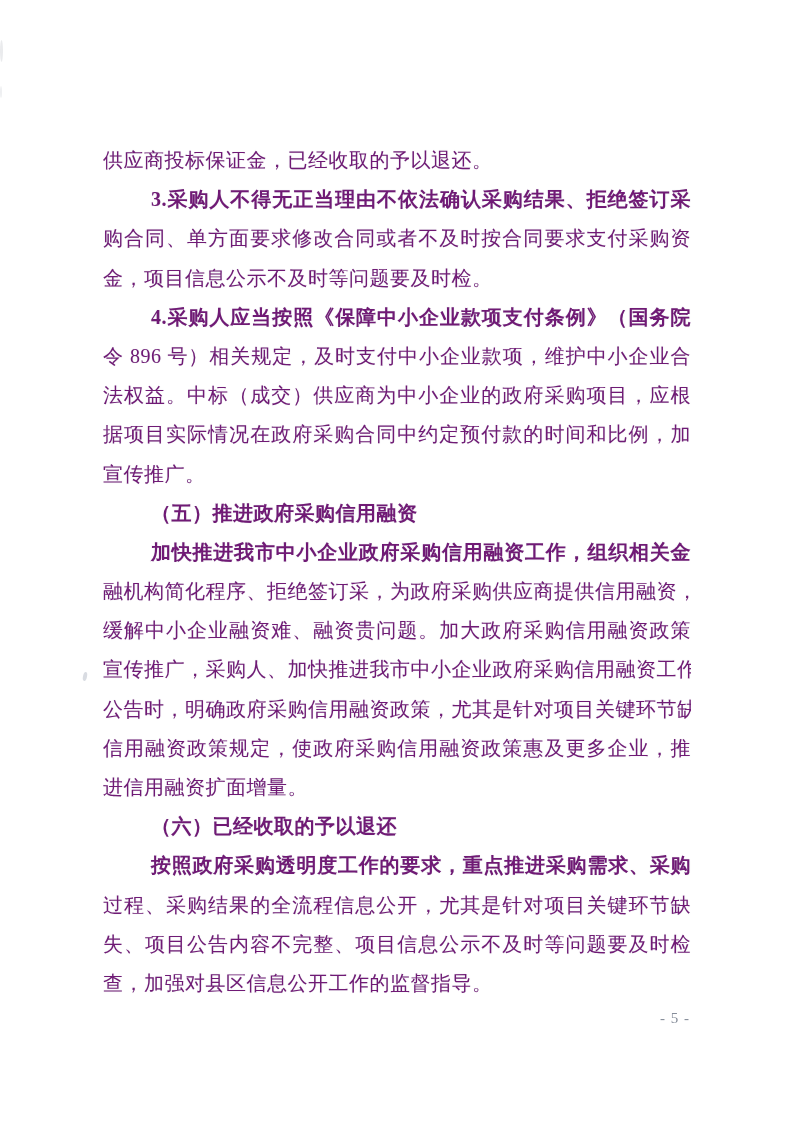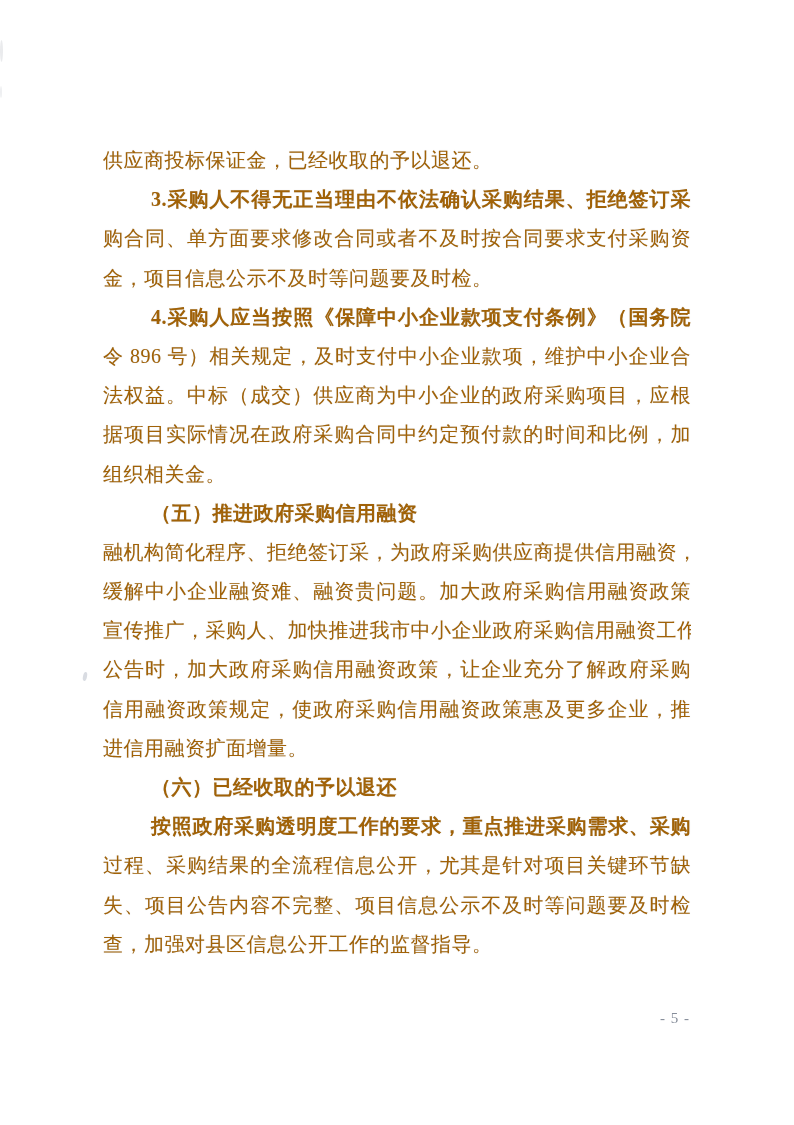--- a/index.html
+++ b/index.html
@@ -23,21 +23,21 @@
   .text-block {
     position: absolute;
     left: 103px;
     top: 141px;
     width: 588px;
   }
   .line {
     height: 39.2px;
     line-height: 39.2px;
     font-size: 20px;
-    color: #a16207;
+    color: #701a75;
     letter-spacing: 0.5px;
     text-shadow: 0 0 1px rgba(130, 140, 158, 0.35);
     text-align: justify;
     text-align-last: justify;
     overflow: hidden;
     white-space: nowrap;
   }
   .line.end {
     text-align: left;
     text-align-last: left;
@@ -77,26 +77,27 @@
 
   <div class="text-block">
     <div class="line end">供应商投标保证金，已经收取的予以退还。</div>
     <div class="line indent">3.采购人不得无正当理由不依法确认采购结果、拒绝签订采</div>
     <div class="line">购合同、单方面要求修改合同或者不及时按合同要求支付采购资</div>
     <div class="line end">金，项目信息公示不及时等问题要及时检。</div>
     <div class="line indent">4.采购人应当按照《保障中小企业款项支付条例》（国务院</div>
     <div class="line">令 896 号）相关规定，及时支付中小企业款项，维护中小企业合</div>
     <div class="line">法权益。中标（成交）供应商为中小企业的政府采购项目，应根</div>
     <div class="line">据项目实际情况在政府采购合同中约定预付款的时间和比例，加</div>
-    <div class="line end">组织相关金。</div>
+    <div class="line end">宣传推广。</div>
     <div class="line end indent">（五）推进政府采购信用融资</div>
+    <div class="line indent">加快推进我市中小企业政府采购信用融资工作，组织相关金</div>
     <div class="line">融机构简化程序、拒绝签订采，为政府采购供应商提供信用融资，</div>
     <div class="line">缓解中小企业融资难、融资贵问题。加大政府采购信用融资政策</div>
     <div class="line">宣传推广，采购人、加快推进我市中小企业政府采购信用融资工作</div>
-    <div class="line">公告时，加大政府采购信用融资政策，让企业充分了解政府采购</div>
+    <div class="line">公告时，明确政府采购信用融资政策，尤其是针对项目关键环节缺</div>
     <div class="line">信用融资政策规定，使政府采购信用融资政策惠及更多企业，推</div>
     <div class="line end">进信用融资扩面增量。</div>
     <div class="line end indent">（六）已经收取的予以退还</div>
     <div class="line indent">按照政府采购透明度工作的要求，重点推进采购需求、采购</div>
     <div class="line">过程、采购结果的全流程信息公开，尤其是针对项目关键环节缺</div>
     <div class="line">失、项目公告内容不完整、项目信息公示不及时等问题要及时检</div>
     <div class="line end">查，加强对县区信息公开工作的监督指导。</div>
   </div>
 
   <div class="page-number">- 5 -</div>

